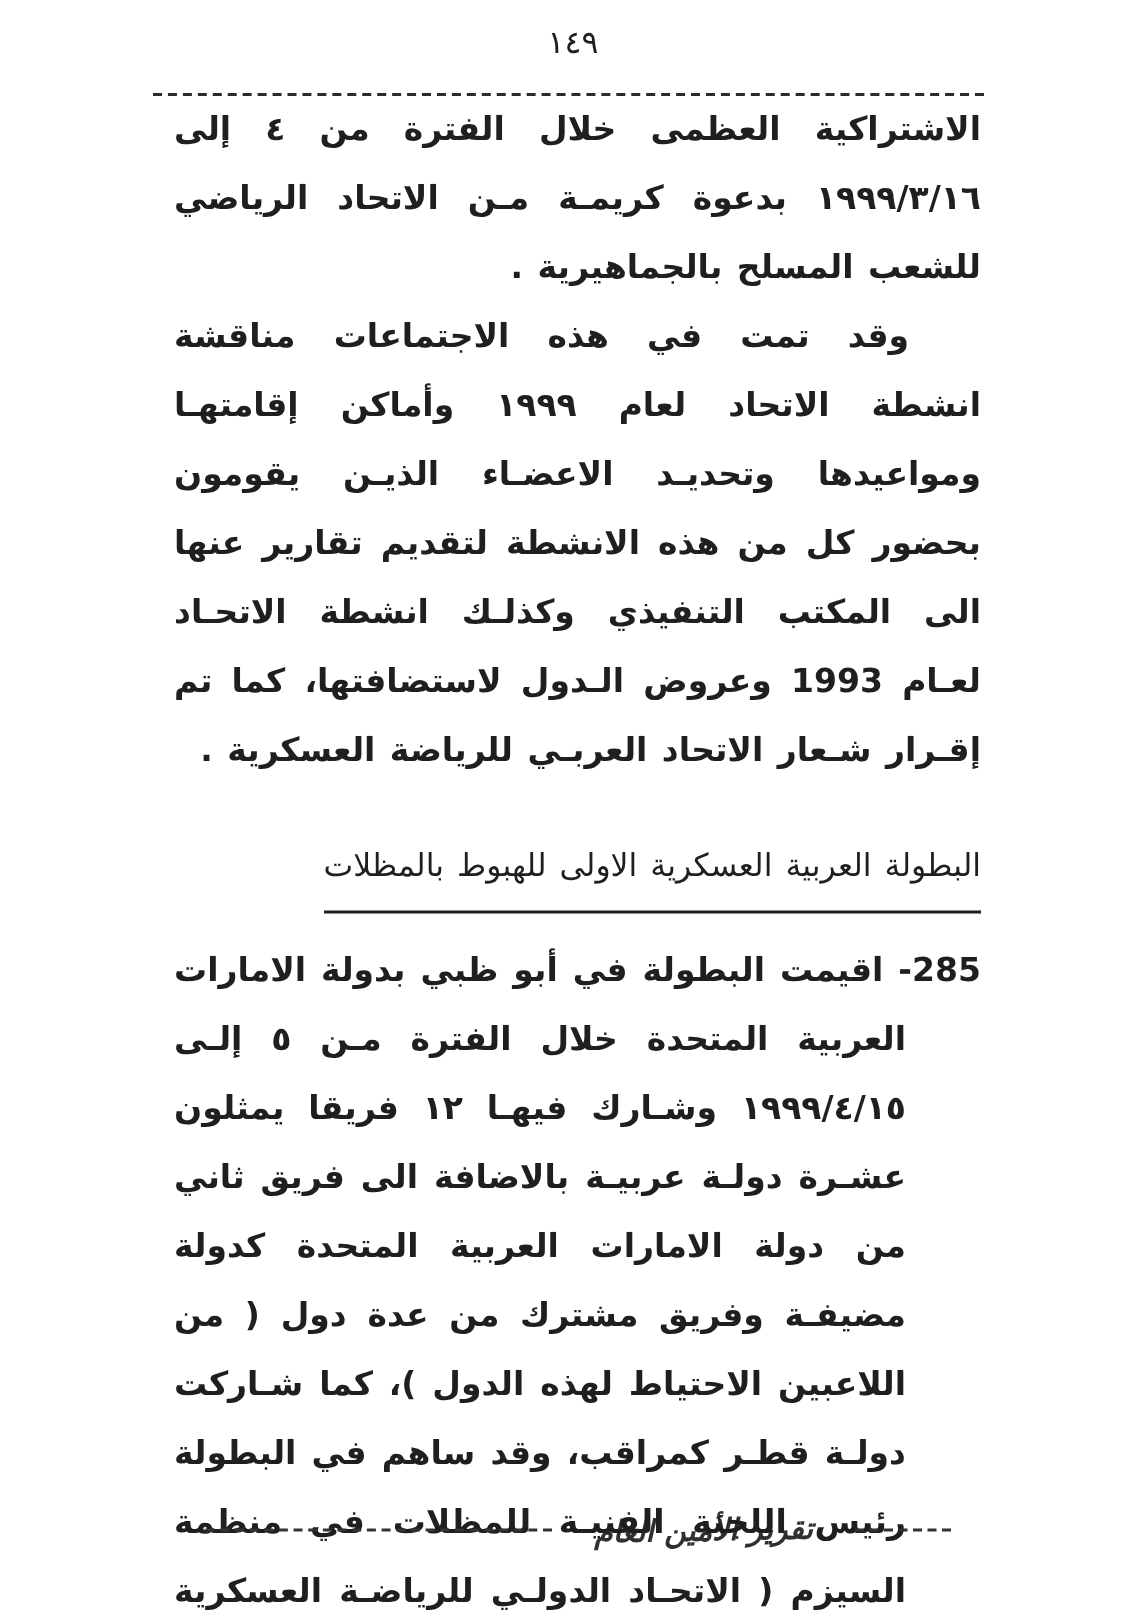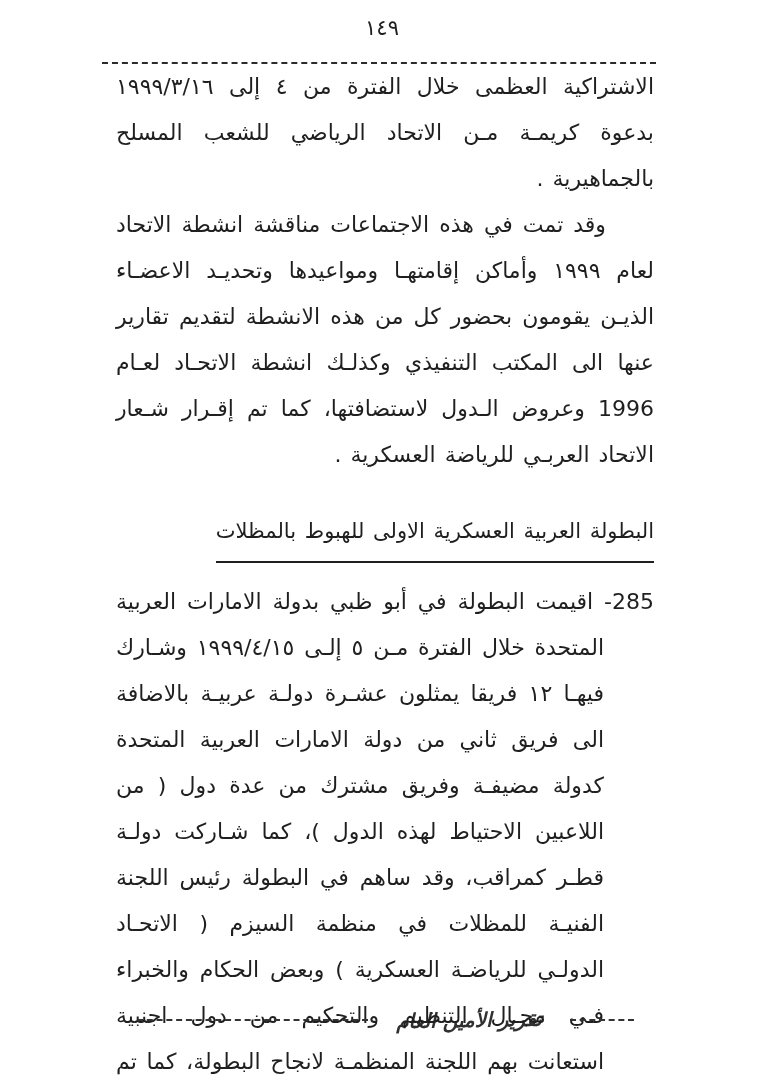--- a/index.html
+++ b/index.html
@@ -32,20 +32,21 @@
   }
   .content {
     padding: 0 30px 0 36px;
     font-size: 22px;
     line-height: 46px;
     text-align: justify;
     word-spacing: 2px;
   }
   p.para {
     margin: 0;
+    font-weight: bold;
   }
   .para-first {
     margin-top: 24px;
   }
   .para-indent {
     text-indent: 48px;
   }
   .heading-wrap {
     margin: 30px 0 16px 0;
     text-align: right;
@@ -96,21 +97,21 @@
 <div class="page">
 
   <div class="page-number">١٤٩</div>
 
   <div class="rule-top"></div>
 
   <div class="content">
 
     <p class="para para-first">الاشتراكية العظمى خلال الفترة من ٤ إلى ١٩٩٩/٣/١٦ بدعوة كريمـة مـن الاتحاد الرياضي للشعب المسلح بالجماهيرية .</p>
 
-    <p class="para para-indent">وقد تمت في هذه الاجتماعات مناقشة انشطة الاتحاد لعام ١٩٩٩ وأماكن إقامتهـا ومواعيدها وتحديـد الاعضـاء الذيـن يقومون بحضور كل من هذه الانشطة لتقديم تقارير عنها الى المكتب التنفيذي وكذلـك انشطة الاتحـاد لعـام 1996 وعروض الـدول لاستضافتها، كما تم إقـرار شـعار الاتحاد العربـي للرياضة العسكرية .</p>
+    <p class="para para-indent">وقد تمت في هذه الاجتماعات مناقشة انشطة الاتحاد لعام ١٩٩٩ وأماكن إقامتهـا ومواعيدها وتحديـد الاعضـاء الذيـن يقومون بحضور كل من هذه الانشطة لتقديم تقارير عنها الى المكتب التنفيذي وكذلـك انشطة الاتحـاد لعـام 1993 وعروض الـدول لاستضافتها، كما تم إقـرار شـعار الاتحاد العربـي للرياضة العسكرية .</p>
 
     <div class="heading-wrap">
       <span class="heading-underline">البطولة العربية العسكرية الاولى للهبوط بالمظلات</span>
     </div>
 
     <p class="para para-hanging">
       <span>285-</span>
       <span>اقيمت البطولة في أبو ظبي بدولة الامارات العربية المتحدة خلال الفترة مـن ٥ إلـى ١٩٩٩/٤/١٥ وشـارك فيهـا ١٢ فريقا يمثلون عشـرة دولـة عربيـة بالاضافة الى فريق ثاني من دولة الامارات العربية المتحدة كدولة مضيفـة وفريق مشترك من عدة دول ( من اللاعبين الاحتياط لهذه الدول )، كما شـاركت دولـة قطـر كمراقب، وقد ساهم في البطولة رئيس اللجنة الفنيـة للمظلات في منظمة السيزم ( الاتحـاد الدولـي للرياضـة العسكرية ) وبعض الحكام والخبراء فـي مجـال التنظيم والتحكيم من دول اجنبية استعانت بهم اللجنة المنظمـة لانجاح البطولة، كما تم استخدام أحدث الاجهزة العالمية المعتمدة دوليا كوسائل للتحكيم في دقة النـزول على الهـدف والـدوران في الجو، وقد تمت البطولة بنجـاح كبير باعتبارها البطولة العسـكرية العربيـة الاولى للهبوط بالمظلات .</span>
     </p>
 

